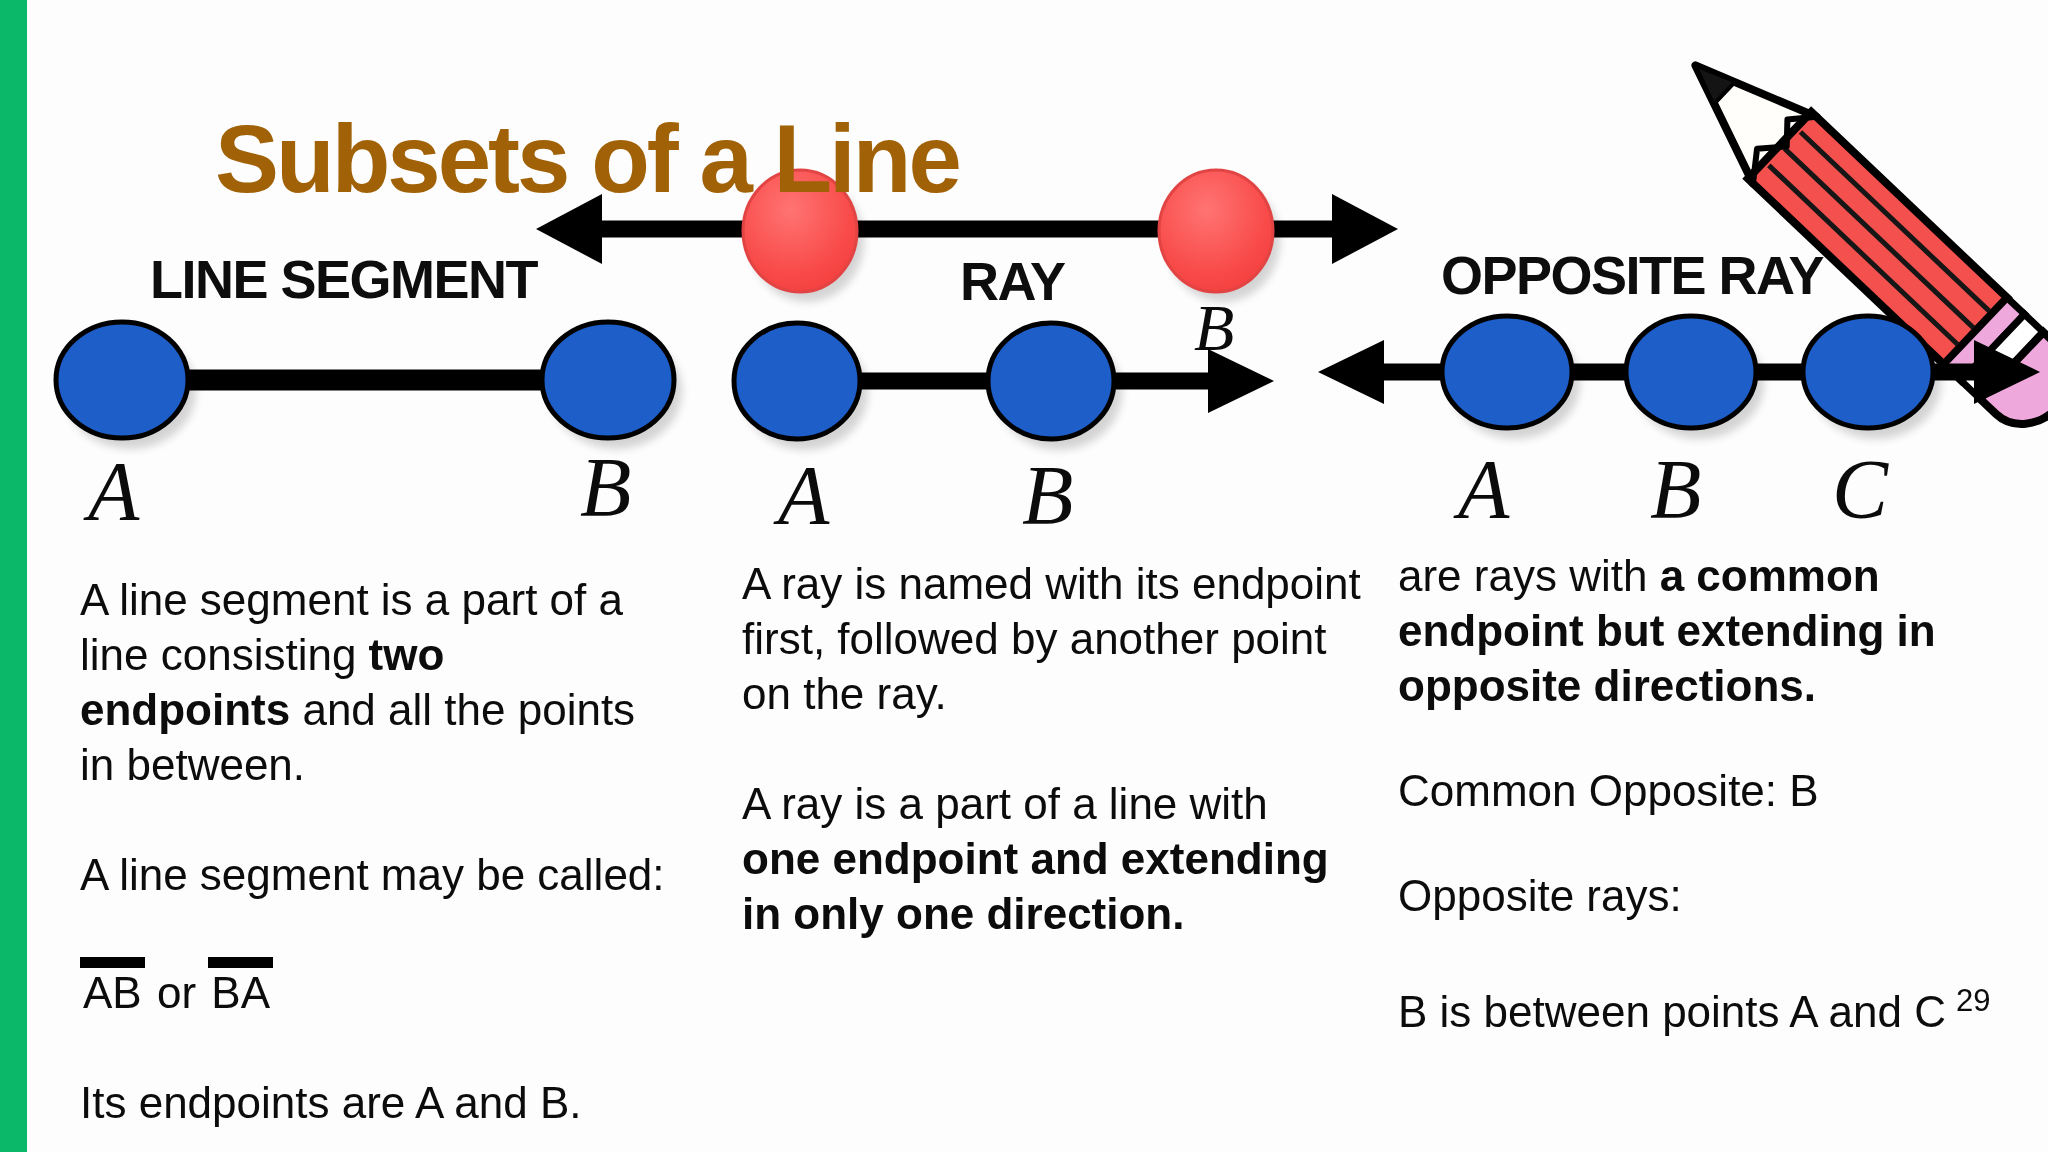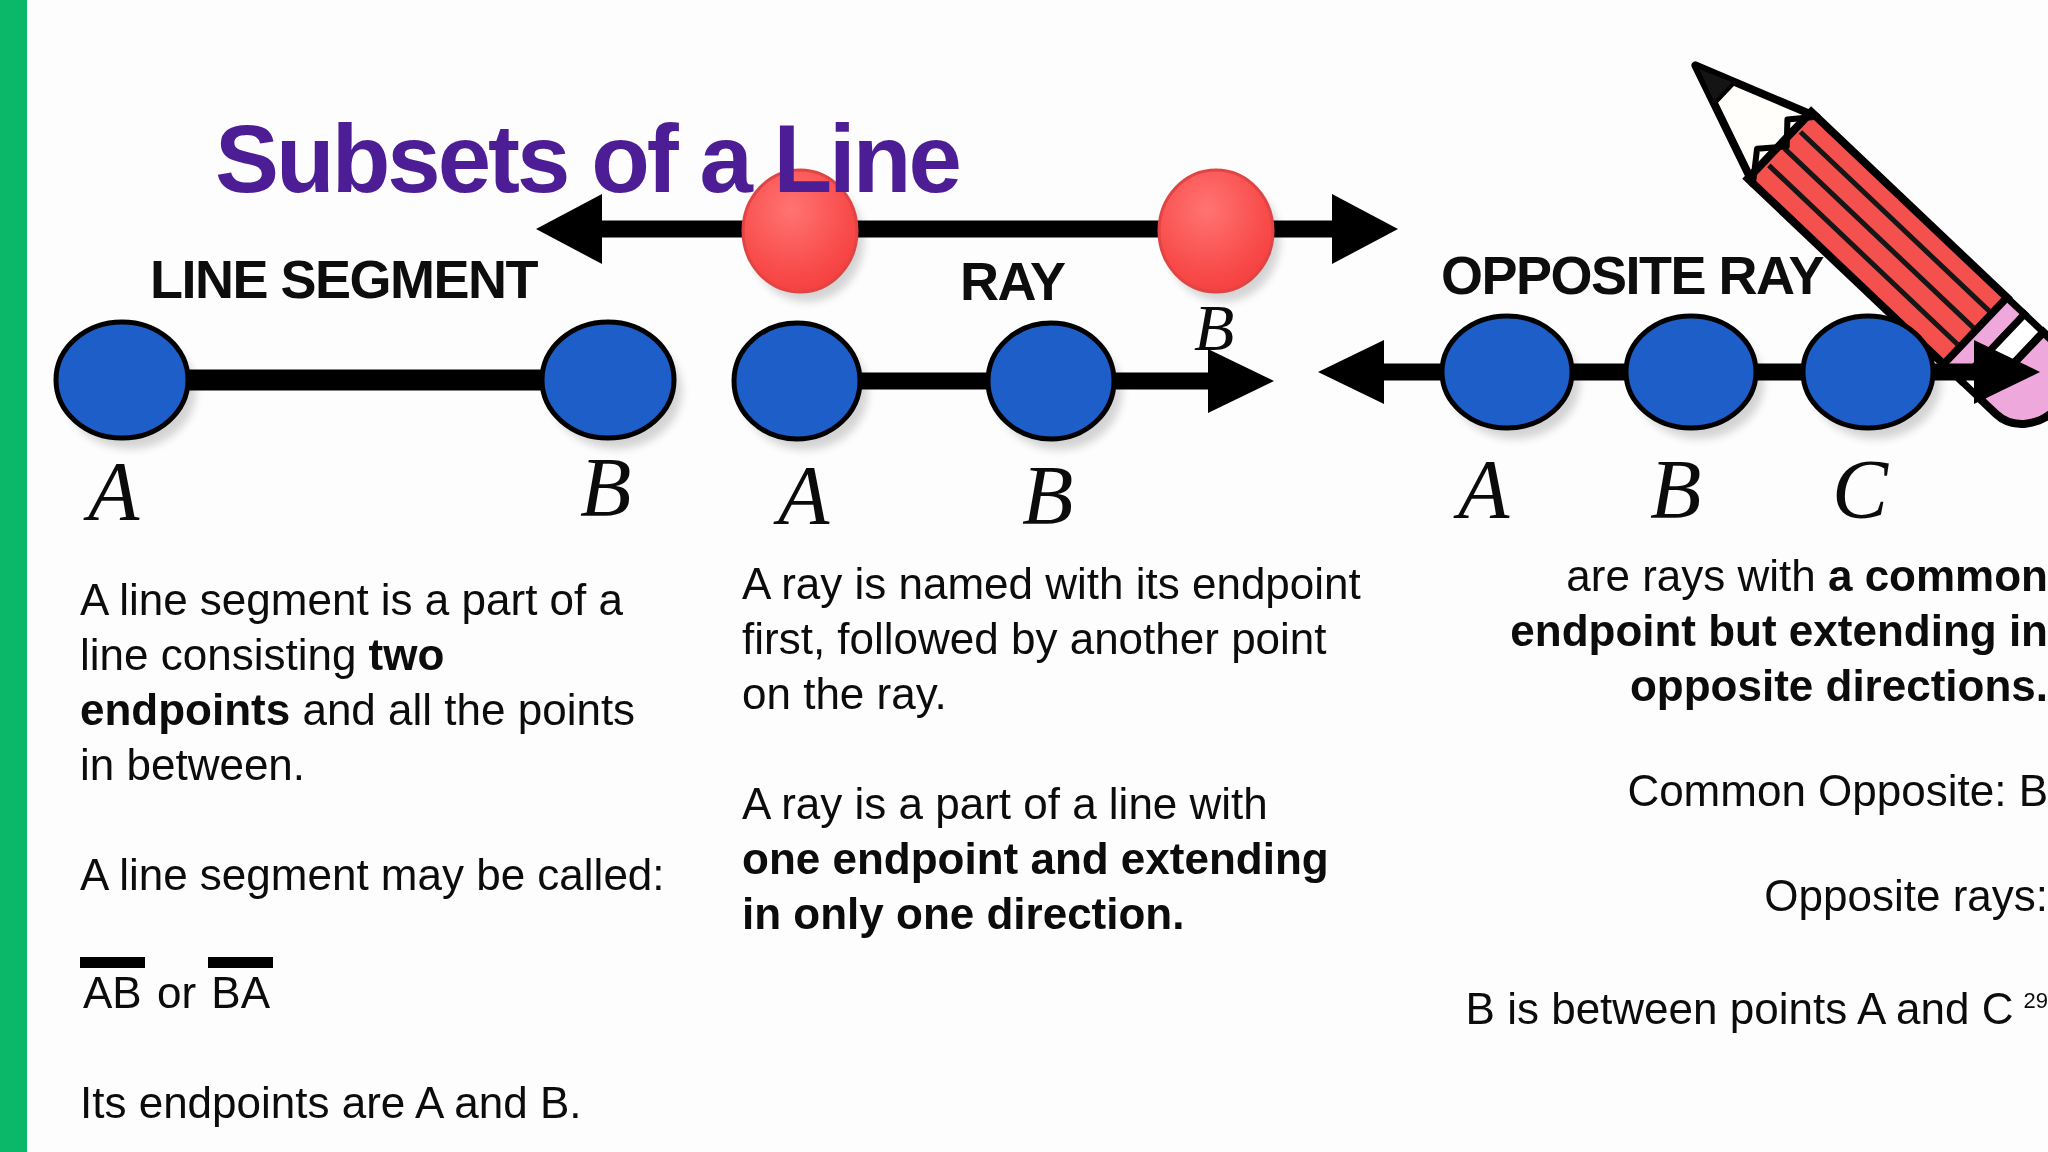--- a/index.html
+++ b/index.html
@@ -1,40 +1,40 @@
 <!DOCTYPE html>
 <html><head>
 <meta charset="utf-8">
 <style>
   html,body{margin:0;padding:0;background:#888;}
   .slide{position:relative;width:2048px;height:1152px;background:#fdfdfd;overflow:hidden;
          font-family:"Liberation Sans",sans-serif;color:#0c0c0c;}
   .strip{position:absolute;left:0;top:0;width:27px;height:1152px;background:#0bb768;}
   .title{position:absolute;left:215px;top:40px;font-size:96px;font-weight:bold;
-         color:#4c1d95;letter-spacing:-3px;z-index:3;}
+         color:#a16207;letter-spacing:-3px;z-index:3;}
   .heading{position:absolute;font-size:54px;font-weight:bold;color:#0d0d0d;
            letter-spacing:-1.5px;z-index:1;white-space:pre;}
   #h-seg{left:150px;top:248px;}
   #h-ray{left:960px;top:250px;}
   #h-opp{left:1441px;top:244px;text-align:right;}
   svg.diagram{position:absolute;left:0;top:0;z-index:2;}
   .pointlabel{position:absolute;font-family:"Liberation Serif",serif;font-style:italic;
               font-size:84px;line-height:1;color:#0b0b0b;z-index:3;}
   #lab-ray-arrow-b{z-index:1;font-size:66px;}
   .col{position:absolute;font-size:44px;line-height:55px;z-index:3;}
   .col p{margin:0 0 55px 0;white-space:pre;}
   #col1{left:80px;top:572px;width:640px;}
   #col2{left:742px;top:556px;width:680px;}
   #col3{left:1398px;top:548px;width:650px;}
-  #col3 p{margin-bottom:50px;text-align:right;}
+  #col3 p{margin-bottom:50px;}
   #col3 p.names{margin-bottom:22px;}
   .over{display:inline-block;border-top:11px solid #000;padding:2px 3px 0 3px;line-height:1.05;}
   .rayname{position:relative;display:inline-block;}
   .rayname svg{position:absolute;left:2px;top:-21px;width:62px;height:20px;}
-  sup.page{font-size:22px;vertical-align:super;margin-left:10px;letter-spacing:0;}
+  sup.page{font-size:31px;vertical-align:super;margin-left:10px;letter-spacing:0;}
 </style>
 </head>
 <body>
 
 <div class="slide">
 
   <div class="strip"></div>
 
   <h1 class="title">Subsets of a Line</h1>
 

